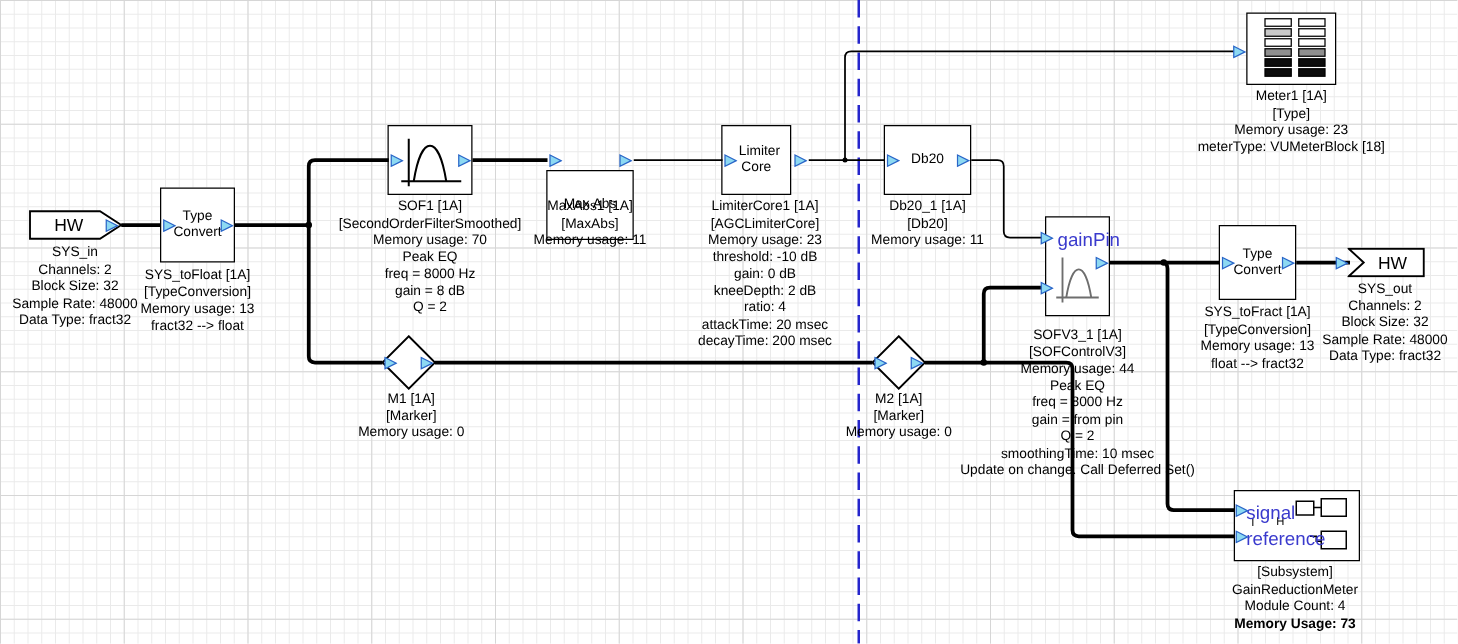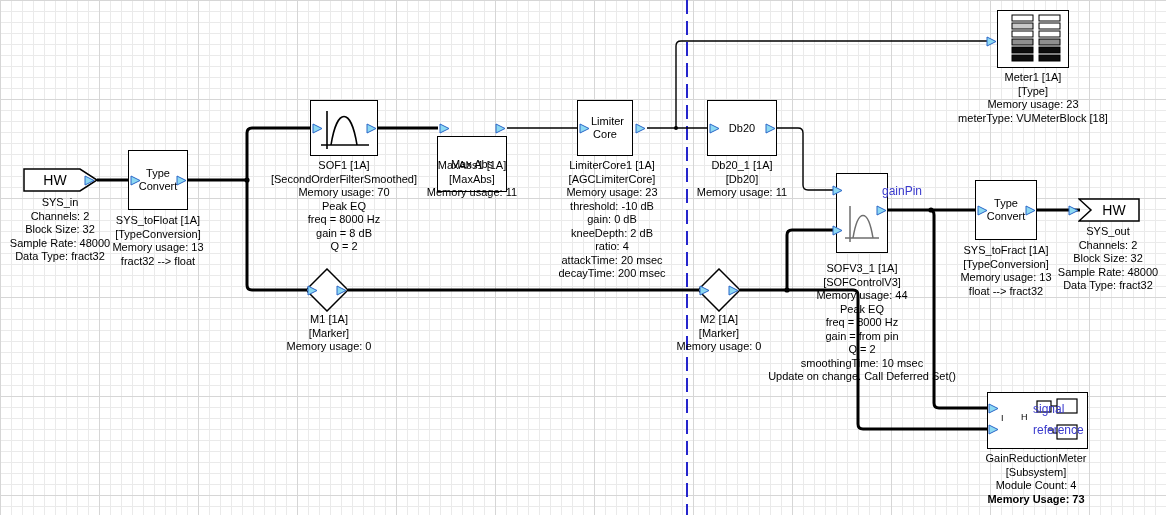--- a/index.html
+++ b/index.html
@@ -16,21 +16,21 @@
   .module .blklabel{position:absolute;left:0;right:0;top:50%;transform:translateY(-50%);
     text-align:center;font-size:11px;line-height:13px;color:#000;}
   .hwshape{position:absolute;z-index:2;}
   .hwshape .hwlabel{position:absolute;left:0;right:12px;top:50%;transform:translateY(-50%);
     text-align:center;font-size:14px;color:#000;}
   .diamond{position:absolute;z-index:2;}
   .caption{position:absolute;text-align:center;font-size:11px;line-height:13.5px;color:#000;z-index:2;}
   .caption .bold{font-weight:bold;}
   .pin{position:absolute;width:11px;height:11px;z-index:4;}
   .pin svg{display:block;}
-  .pinlabel{position:absolute;font-size:12px;color:#3a3acd;z-index:3;white-space:nowrap;margin-left:36px;}
+  .pinlabel{position:absolute;font-size:15px;color:#3a3acd;z-index:3;white-space:nowrap;}
   #wires{position:absolute;left:0;top:0;z-index:3;pointer-events:none;}
   #partition{position:absolute;left:0;top:0;z-index:1;pointer-events:none;}
   .wire-thick{stroke:#000;stroke-width:3;fill:none;}
   .wire-thin{stroke:#000;stroke-width:1.4;fill:none;}
   .outline{fill:#fff;stroke:#000;stroke-width:1.5;}
   .icon-stroke{stroke:#000;stroke-width:1.6;fill:none;}
   .icon-stroke-gray{stroke:#6e6e6e;stroke-width:1.5;fill:none;}
 </style>
 </head>
 <body>
@@ -214,22 +214,22 @@
       <line x1="63" y1="13" x2="69" y2="13" stroke="#000" stroke-width="1.2"></line>
       <rect x="69" y="6" width="20" height="14" fill="#fff" stroke="#000" stroke-width="1.2"></rect>
       <path d="M 60 36 h 5 v 4 h 4" fill="none" stroke="#000" stroke-width="1.2"></path>
       <rect x="69" y="32" width="20" height="14" fill="#fff" stroke="#000" stroke-width="1.2"></rect>
       <text x="13" y="28" font-size="9" fill="#000">I</text>
       <text x="33" y="27" font-size="9" fill="#000">H</text>
     </svg>
   </div>
   <div class="caption" style="left:936px;top:452px;width:200px;">
     <div>
+        <div>[Subsystem]</div>
         <div>GainReductionMeter</div>
-        <div>[Subsystem]</div>
         <div>Module Count: 4</div>
       </div>
     <div class="bold">Memory Usage: 73</div>
   </div>
 
   <svg id="wires" width="1166" height="515">
     <g>
       <path class="wire-thick" d="M 97 180 H 128"></path>
       <path class="wire-thick" d="M 188 180 H 247"></path>
       <path class="wire-thick" d="M 311 128 H 252 Q 247 128 247 133 V 285 Q 247 290 252 290 H 306"></path>

